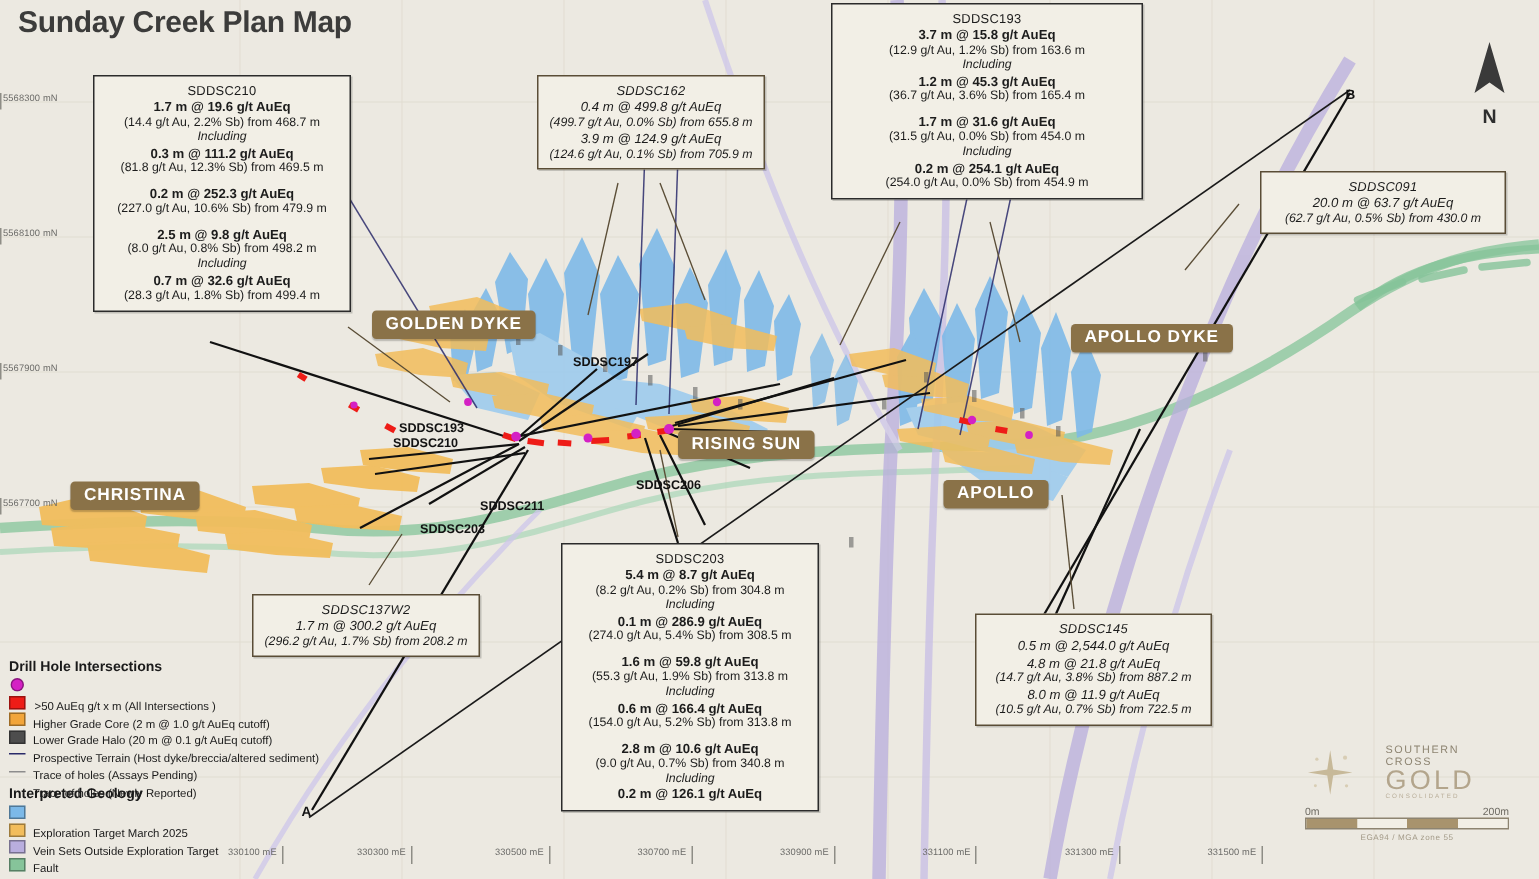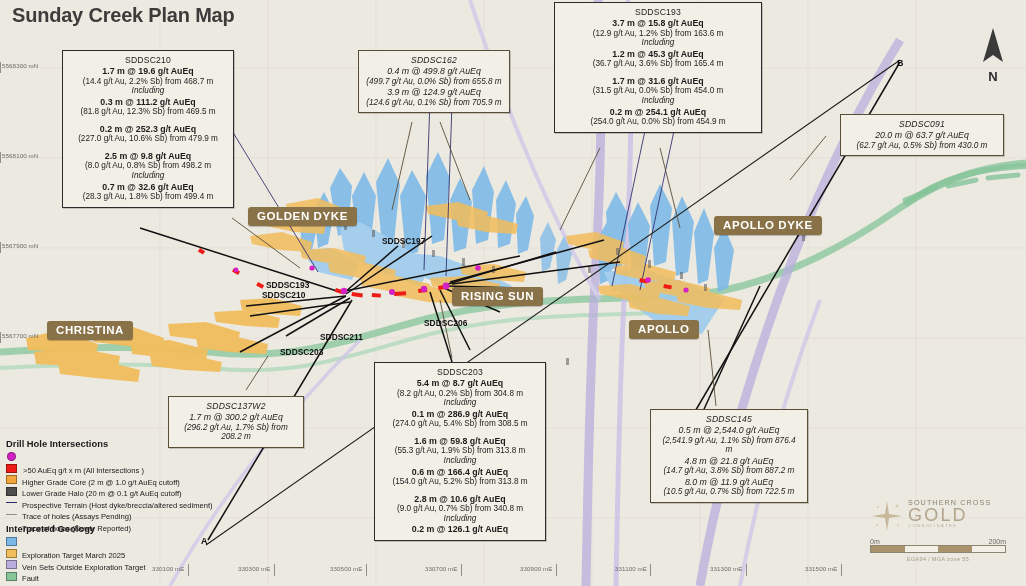--- a/index.html
+++ b/index.html
@@ -102,21 +102,21 @@
   .leg-sw.circ { border-radius: 50%; height: 9px; width: 9px; flex-basis: 9px; margin-right: 7px; margin-left: 1px; }
   .leg-sw.line { height: 0; border: none; border-top: 1.8px solid #2a2a6a; margin-top: 0; }
   .leg-txt { font-size: 7.6px; white-space: nowrap; margin-top: 28px; }
 
   
   .north { position: absolute; right: 18px; top: 28px; width: 30px; text-align: center; }
   .north .n-letter { font-size: 13px; font-weight: bold; color: #2e2e2e; margin-top: 1px; }
 
   
   .brand { position: absolute; right: 20px; bottom: 24px; width: 136px; }
-  .brand-row { display: flex; gap: 4px; }
+  .brand-row { display: flex; align-items: center; gap: 20px; }
   .brand-text { line-height: 1; }
   .brand-text .l1 { font-size: 7.2px; letter-spacing: 1.1px; color: #8d8471; }
   .brand-text .l2 { font-size: 18px; letter-spacing: 2.2px; color: #b3a58c; }
   .brand-text .l3 { font-size: 4.2px; letter-spacing: 1.4px; color: #b9ae99; }
   .scale-labels { display: flex; justify-content: space-between; font-size: 7px; color: #6d6a62; margin-top: 5px; }
   .scale-bar { display: flex; height: 8px; border: .7px solid #8d8471; }
   .scale-seg { flex: 1; }
   .scale-seg.fill { background: #a8936d; }
   .scale-seg.empty { background: #f2efe6; }
   .proj { font-size: 5.4px; color: #a39a88; text-align: center; margin-top: 3px; letter-spacing: .4px; }
@@ -408,21 +408,21 @@
       <div class="sub">(31.5 g/t Au, 0.0% Sb) from 454.0 m</div>
       <div class="inc">Including</div>
       <div class="hl">0.2 m @ 254.1 g/t AuEq</div>
       <div class="sub">(254.0 g/t Au, 0.0% Sb) from 454.9 m</div>
     </div>
   <div class="callout thin italic" id="co-3" style="left:820px; top:114px; width:164px;margin-left:20px;">
       <div class="hid">SDDSC091</div>
       <div class="hl">20.0 m @ 63.7 g/t AuEq</div>
       <div class="sub">(62.7 g/t Au, 0.5% Sb) from 430.0 m</div>
     </div>
-  <div class="callout thin italic" id="co-4" style="left:168px; top:396px; width:136px;">
+  <div class="callout thin italic" id="co-4" style="left:168px; top:396px; width:152px;">
       <div class="hid">SDDSC137W2</div>
       <div class="hl">1.7 m @ 300.2 g/t AuEq</div>
       <div class="sub">(296.2 g/t Au, 1.7% Sb) from 208.2 m</div>
     </div>
   <div class="callout" id="co-5" style="left:374px; top:362px; width:172px;">
       <div class="hid">SDDSC203</div>
       <div class="hl">5.4 m @ 8.7 g/t AuEq</div>
       <div class="sub">(8.2 g/t Au, 0.2% Sb) from 304.8 m</div>
       <div class="inc">Including</div>
       <div class="hl">0.1 m @ 286.9 g/t AuEq</div>
@@ -435,21 +435,20 @@
       <div class="sub">(154.0 g/t Au, 5.2% Sb) from 313.8 m</div>
       <div class="gap"></div>
       <div class="hl">2.8 m @ 10.6 g/t AuEq</div>
       <div class="sub">(9.0 g/t Au, 0.7% Sb) from 340.8 m</div>
       <div class="inc">Including</div>
       <div class="hl">0.2 m @ 126.1 g/t AuEq</div>
     </div>
   <div class="callout thin italic" id="co-6" style="left:650px; top:409px; width:158px;">
       <div class="hid">SDDSC145</div>
       <div class="hl">0.5 m @ 2,544.0 g/t AuEq</div>
-      <div class="sub">(2,541.9 g/t Au, 1.1% Sb) from 876.4 m</div>
       <div class="hl">4.8 m @ 21.8 g/t AuEq</div>
       <div class="sub">(14.7 g/t Au, 3.8% Sb) from 887.2 m</div>
       <div class="hl">8.0 m @ 11.9 g/t AuEq</div>
       <div class="sub">(10.5 g/t Au, 0.7% Sb) from 722.5 m</div>
     </div>
 
   <div class="legend">
     <h4>Drill Hole Intersections</h4>
     <div id="leg-group-1">
         <div class="leg-row">

